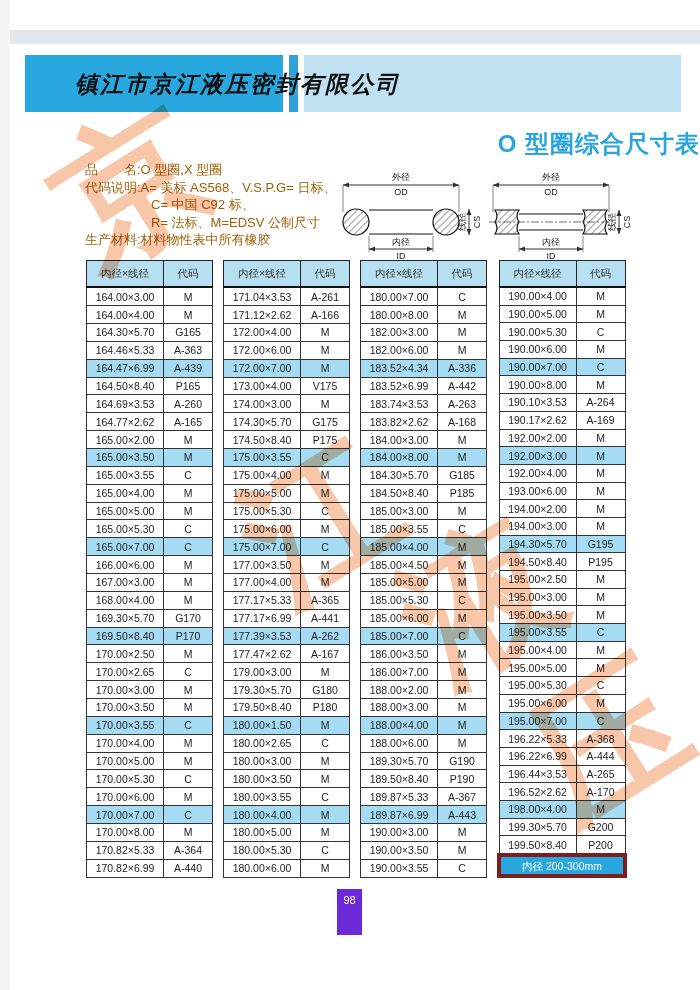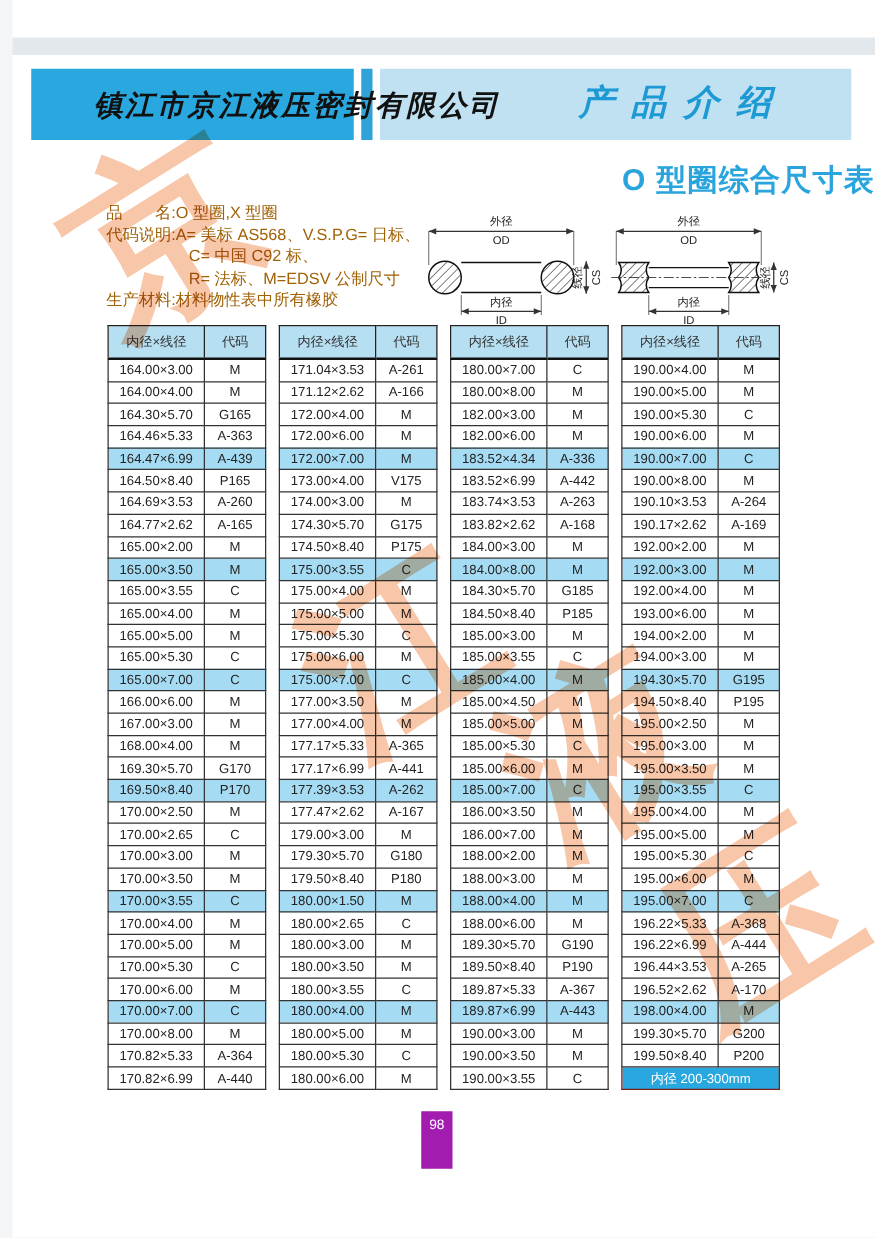--- a/index.html
+++ b/index.html
@@ -51,27 +51,27 @@
     height:25px;border:1px solid #222;border-bottom:2px solid #111;padding:0;
   }
   table.otable td{
     border:1px solid #333;font-size:10.5px;color:#222;text-align:center;
     height:16.7px;padding:0;line-height:16px;background:#fff;
   }
   table.otable col.c-size{width:77px;}
   table.otable col.c-code{width:49px;}
   table.otable tr.hl td{background:#a5dcf4;}
   table.otable td.band{
-    background:#29a7df;color:#fff;font-size:10.5px;height:17px;border:1px solid #7f1d1d;
+    background:#29a7df;color:#fff;font-size:10.5px;height:17px;border:4px solid #7f1d1d;
   }
   table.otable{border:1.5px solid #111;}
 
   
   .pagenum{
-    position:absolute;left:337px;top:889px;width:25px;height:46px;background:#a21caf;
+    position:absolute;left:337px;top:889px;width:25px;height:46px;background:#6d28d9;
     color:#fff;font-size:11px;text-align:center;padding-top:5px;box-sizing:border-box;z-index:4;
   }
 
   
   .wm{
     position:absolute;z-index:3;pointer-events:none;
     font-family:"DejaVu Serif","Liberation Serif",serif;font-weight:bold;
     color:#ef8140;opacity:0.45;mix-blend-mode:multiply;
     font-size:150px;line-height:1;transform:rotate(-32deg);
   }
@@ -82,21 +82,20 @@
 <div class="page">
 
   <div class="scan-strip"></div>
   <div class="scan-edge"></div>
 
   <div class="header">
     <div class="band-dark"></div>
     <div class="band-stripe"></div>
     <div class="band-light"></div>
     <div class="company">镇江市京江液压密封有限公司</div>
-    <div class="section-title">产品介绍</div>
   </div>
 
   <div class="page-title">O 型圈综合尺寸表</div>
 
   <div class="info">
     <div>品　　名:O 型圈,X 型圈</div>
     <div>代码说明:A= 美标 AS568、V.S.P.G= 日标、</div>
     <div class="indent">C= 中国 C92 标、</div>
     <div class="indent">R= 法标、M=EDSV 公制尺寸</div>
     <div>生产材料:材料物性表中所有橡胶</div>

